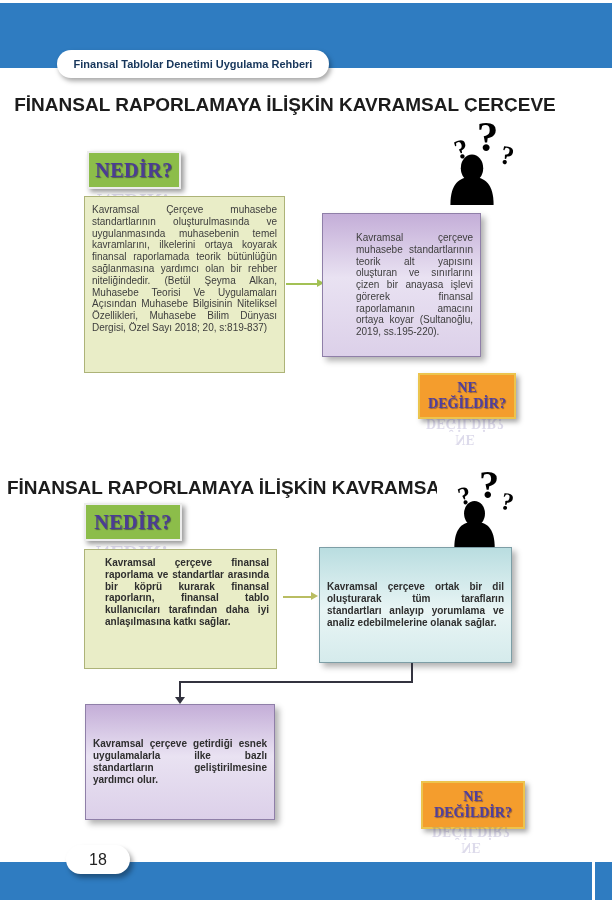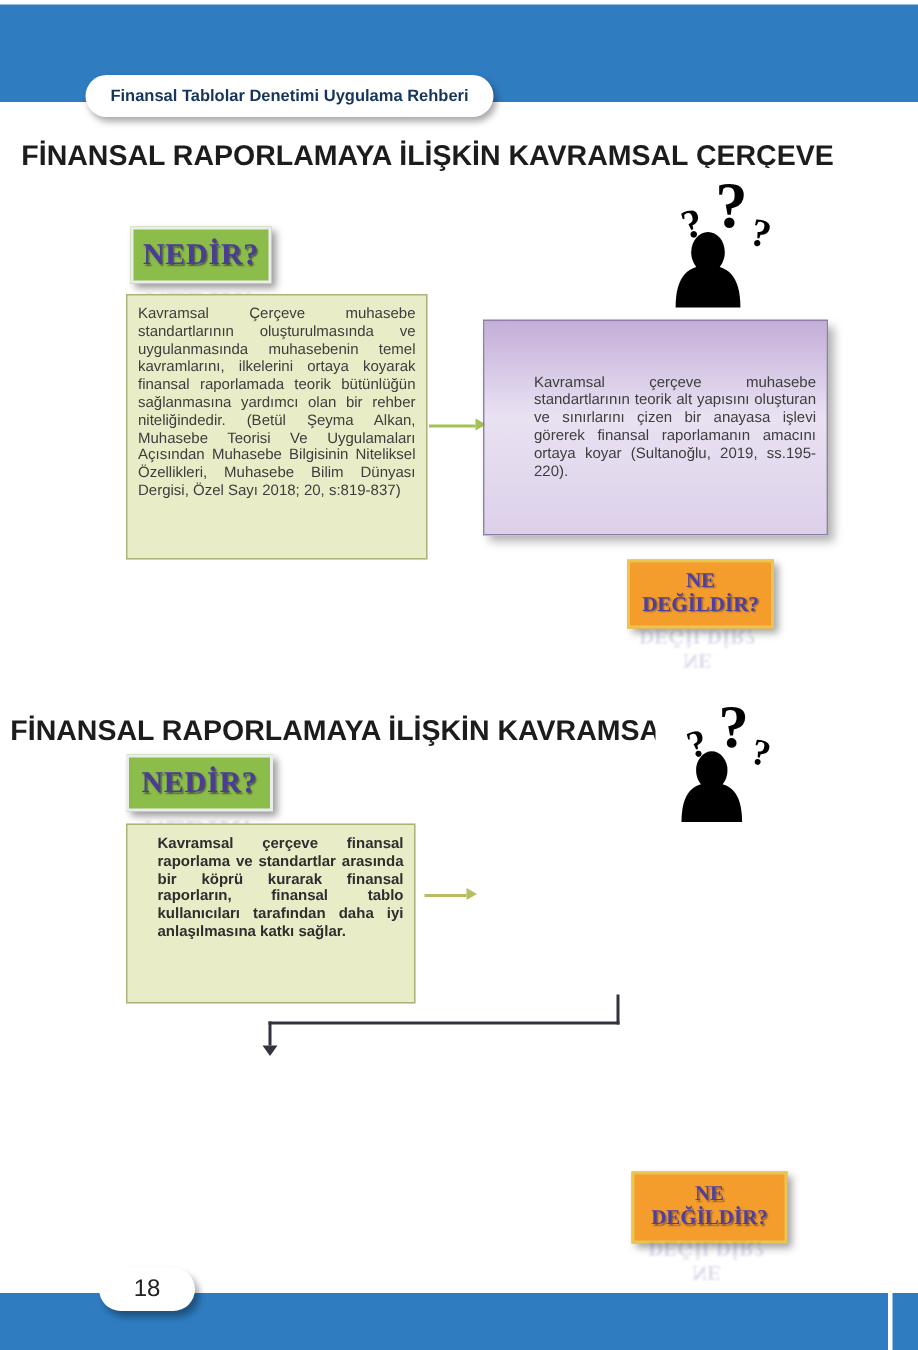--- a/index.html
+++ b/index.html
@@ -56,21 +56,21 @@
   .nedegildir2-r{left:421px;top:823px;width:100px;height:30px;font-size:14px;line-height:1.15;}
 
   
   .txtbox{position:absolute;font-size:10px;line-height:1.18;text-align:justify;color:#3d3d3d;
       box-sizing:border-box;padding:7px 7px;}
   .greenbox{background:#e9edc7;border:1px solid #adb378;}
   .gb1{left:84px;top:196px;width:201px;height:177px;}
   .gb2{left:84px;top:549px;width:193px;height:120px;display:flex;align-items:flex-start;padding-left:20px;}
   .purplebox{background:linear-gradient(180deg,#c4aed8 0%,#e9e2f2 45%,#dcd0e9 100%);
       border:1px solid #8f7fa8;box-shadow:4px 4px 6px rgba(0,0,0,0.3);}
-  .pb1{left:322px;top:213px;width:230px;height:144px;display:flex;align-items:center;padding-left:33px;}
+  .pb1{left:322px;top:213px;width:159px;height:144px;display:flex;align-items:center;padding-left:33px;}
   .pb2{left:85px;top:704px;width:190px;height:116px;display:flex;align-items:center;}
   .tealbox{background:linear-gradient(180deg,#b9dde0 0%,#e9f5f5 55%,#d5ebec 100%);
       border:1px solid #7d9ea6;box-shadow:4px 4px 6px rgba(0,0,0,0.3);
       left:319px;top:547px;width:193px;height:116px;display:flex;align-items:center;font-weight:bold;color:#2e2e2e;}
   .gb2 .inner{font-weight:bold;color:#2e2e2e;}
   .pb2 .inner{font-weight:bold;color:#2e2e2e;}
   .txtbox .inner{width:100%;}
 
   
   .hline{position:absolute;height:2px;}
@@ -148,26 +148,32 @@
   </div>
   <div class="reflect nedir2-r">NEDİR?</div>
 
   <div class="txtbox greenbox gb2">
     <div class="inner">Kavramsal çerçeve finansal raporlama ve standartlar arasında bir köprü kurarak finansal raporların, finansal tablo kullanıcıları tarafından daha iyi anlaşılmasına katkı sağlar.</div>
   </div>
 
   <div class="hline olive2" style="left:283px;top:596px;width:28px;"></div>
   <div class="arrow-right" style="left:311px;top:592px;border-left:7px solid #b9bd62;"></div>
 
+  <div class="txtbox tealbox">
+    <div class="inner">Kavramsal çerçeve ortak bir dil oluşturarak tüm tarafların standartları anlayıp yorumlama ve analiz edebilmelerine olanak sağlar.</div>
+  </div>
 
   <div class="vline dark" style="left:411px;top:663px;height:20px;"></div>
   <div class="hline dark" style="left:179px;top:681px;width:234px;"></div>
   <div class="vline dark" style="left:179px;top:681px;height:16px;"></div>
   <div class="arrow-down" style="left:175px;top:697px;"></div>
 
+  <div class="txtbox purplebox pb2">
+    <div class="inner">Kavramsal çerçeve getirdiği esnek uygulamalarla ilke bazlı standartların geliştirilmesine yardımcı olur.</div>
+  </div>
 
   <div class="nedegildir nedegildir2">
     <span>NE DEĞİLDİR?</span>
   </div>
   <div class="reflect nedegildir2-r">NE DEĞİLDİR?</div>
 
   <div class="bottombar"></div>
   <div class="bottombar-split"></div>
   <div class="page-pill">
     <span>18</span>

